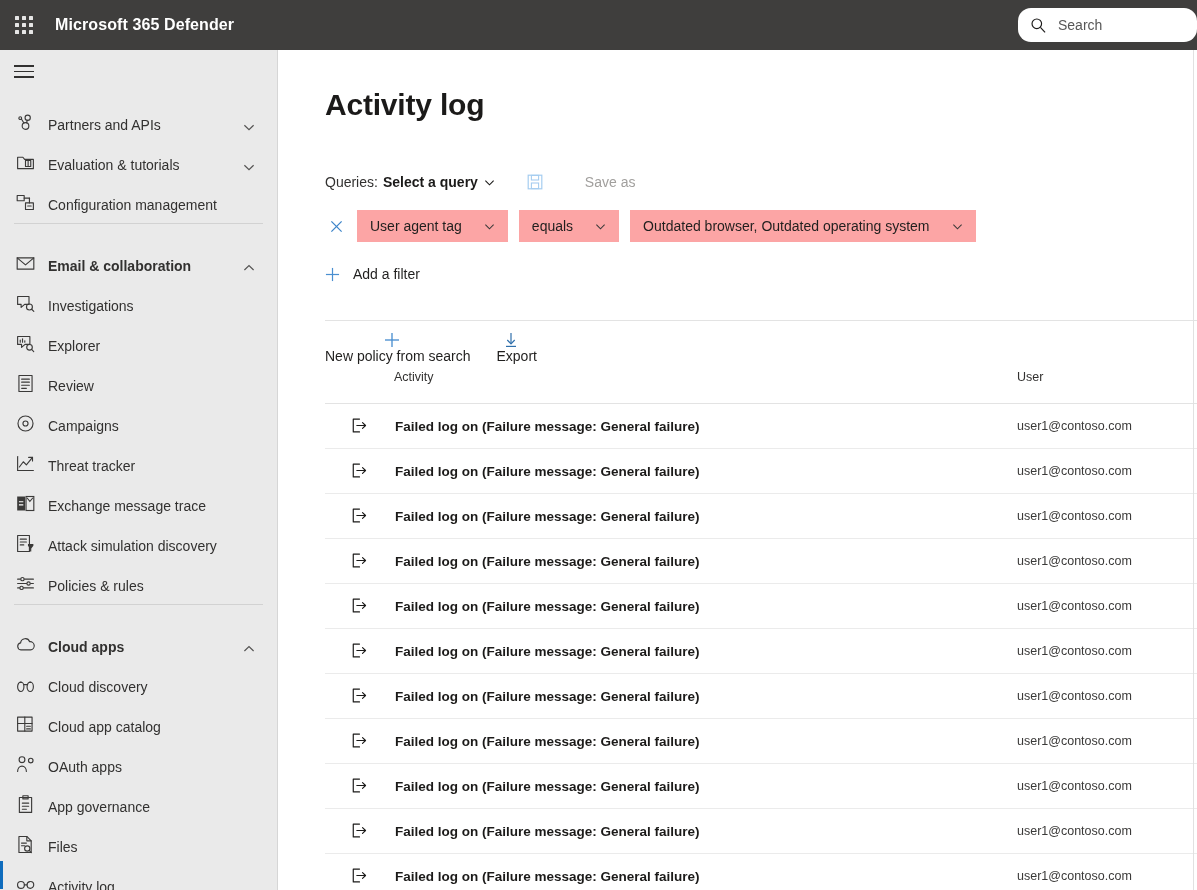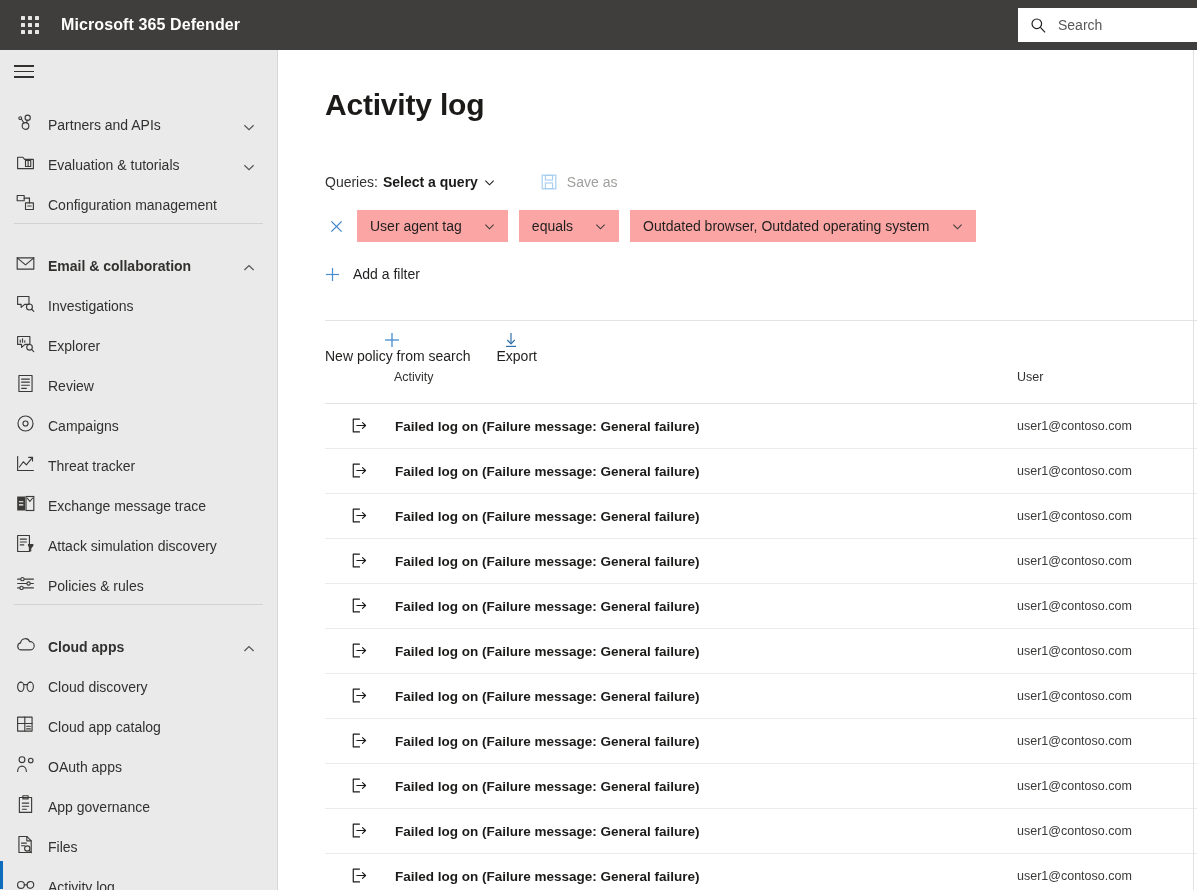--- a/index.html
+++ b/index.html
@@ -11,21 +11,21 @@
     background: #ffffff;
     font-family: "Liberation Sans", sans-serif;
     -webkit-font-smoothing: antialiased;
   }
 
   
   #suite-bar {
     position: absolute; top: 0; left: 0;
     width: 1197px; height: 50px;
     background: #3f3e3d;
-    display: flex; align-items: center; padding-left: 6px;
+    display: flex; align-items: center;
   }
   #waffle {
     width: 48px; height: 50px;
     display: flex; align-items: center; justify-content: center;
     cursor: pointer;
   }
   #waffle .grid {
     display: grid;
     grid-template-columns: repeat(3, 4px);
     grid-template-rows: repeat(3, 4px);
@@ -41,20 +41,21 @@
     white-space: nowrap;
   }
   #suite-search {
     position: absolute;
     left: 1018px; top: 8px;
     width: 179px; height: 34px;
     background: #ffffff;
     display: flex; align-items: center;
     padding-left: 12px;
     cursor: text;
+    border-radius: 13px;
   }
   #suite-search .mag { width: 17px; height: 17px; flex: 0 0 auto; }
   #suite-search .ph {
     margin-left: 11px;
     font-size: 14px;
     color: #575757;
   }
 
   
   #sidebar {
@@ -140,23 +141,24 @@
   }
   #queries-label { font-size: 14px; color: #323130; }
   #query-select {
     font-size: 14px; font-weight: bold; color: #1b1a19;
     margin-left: 5px;
     cursor: pointer;
     display: flex; align-items: center;
   }
   #query-select .chev { width: 11px; height: 11px; margin-left: 6px; }
   #save-as {
-    margin-left: 46px;
+    margin-left: 32px;
     display: flex; align-items: flex-end;
     cursor: default;
+    gap: 32px;
   }
   #save-as .save-ico { width: 16px; height: 16px; }
   #save-as .lbl { font-size: 14px; color: #a19f9d; margin-left: 10px; }
 
   
   #filter-row {
     position: absolute;
     left: 46px; top: 160px;
     display: flex; align-items: center;
   }

